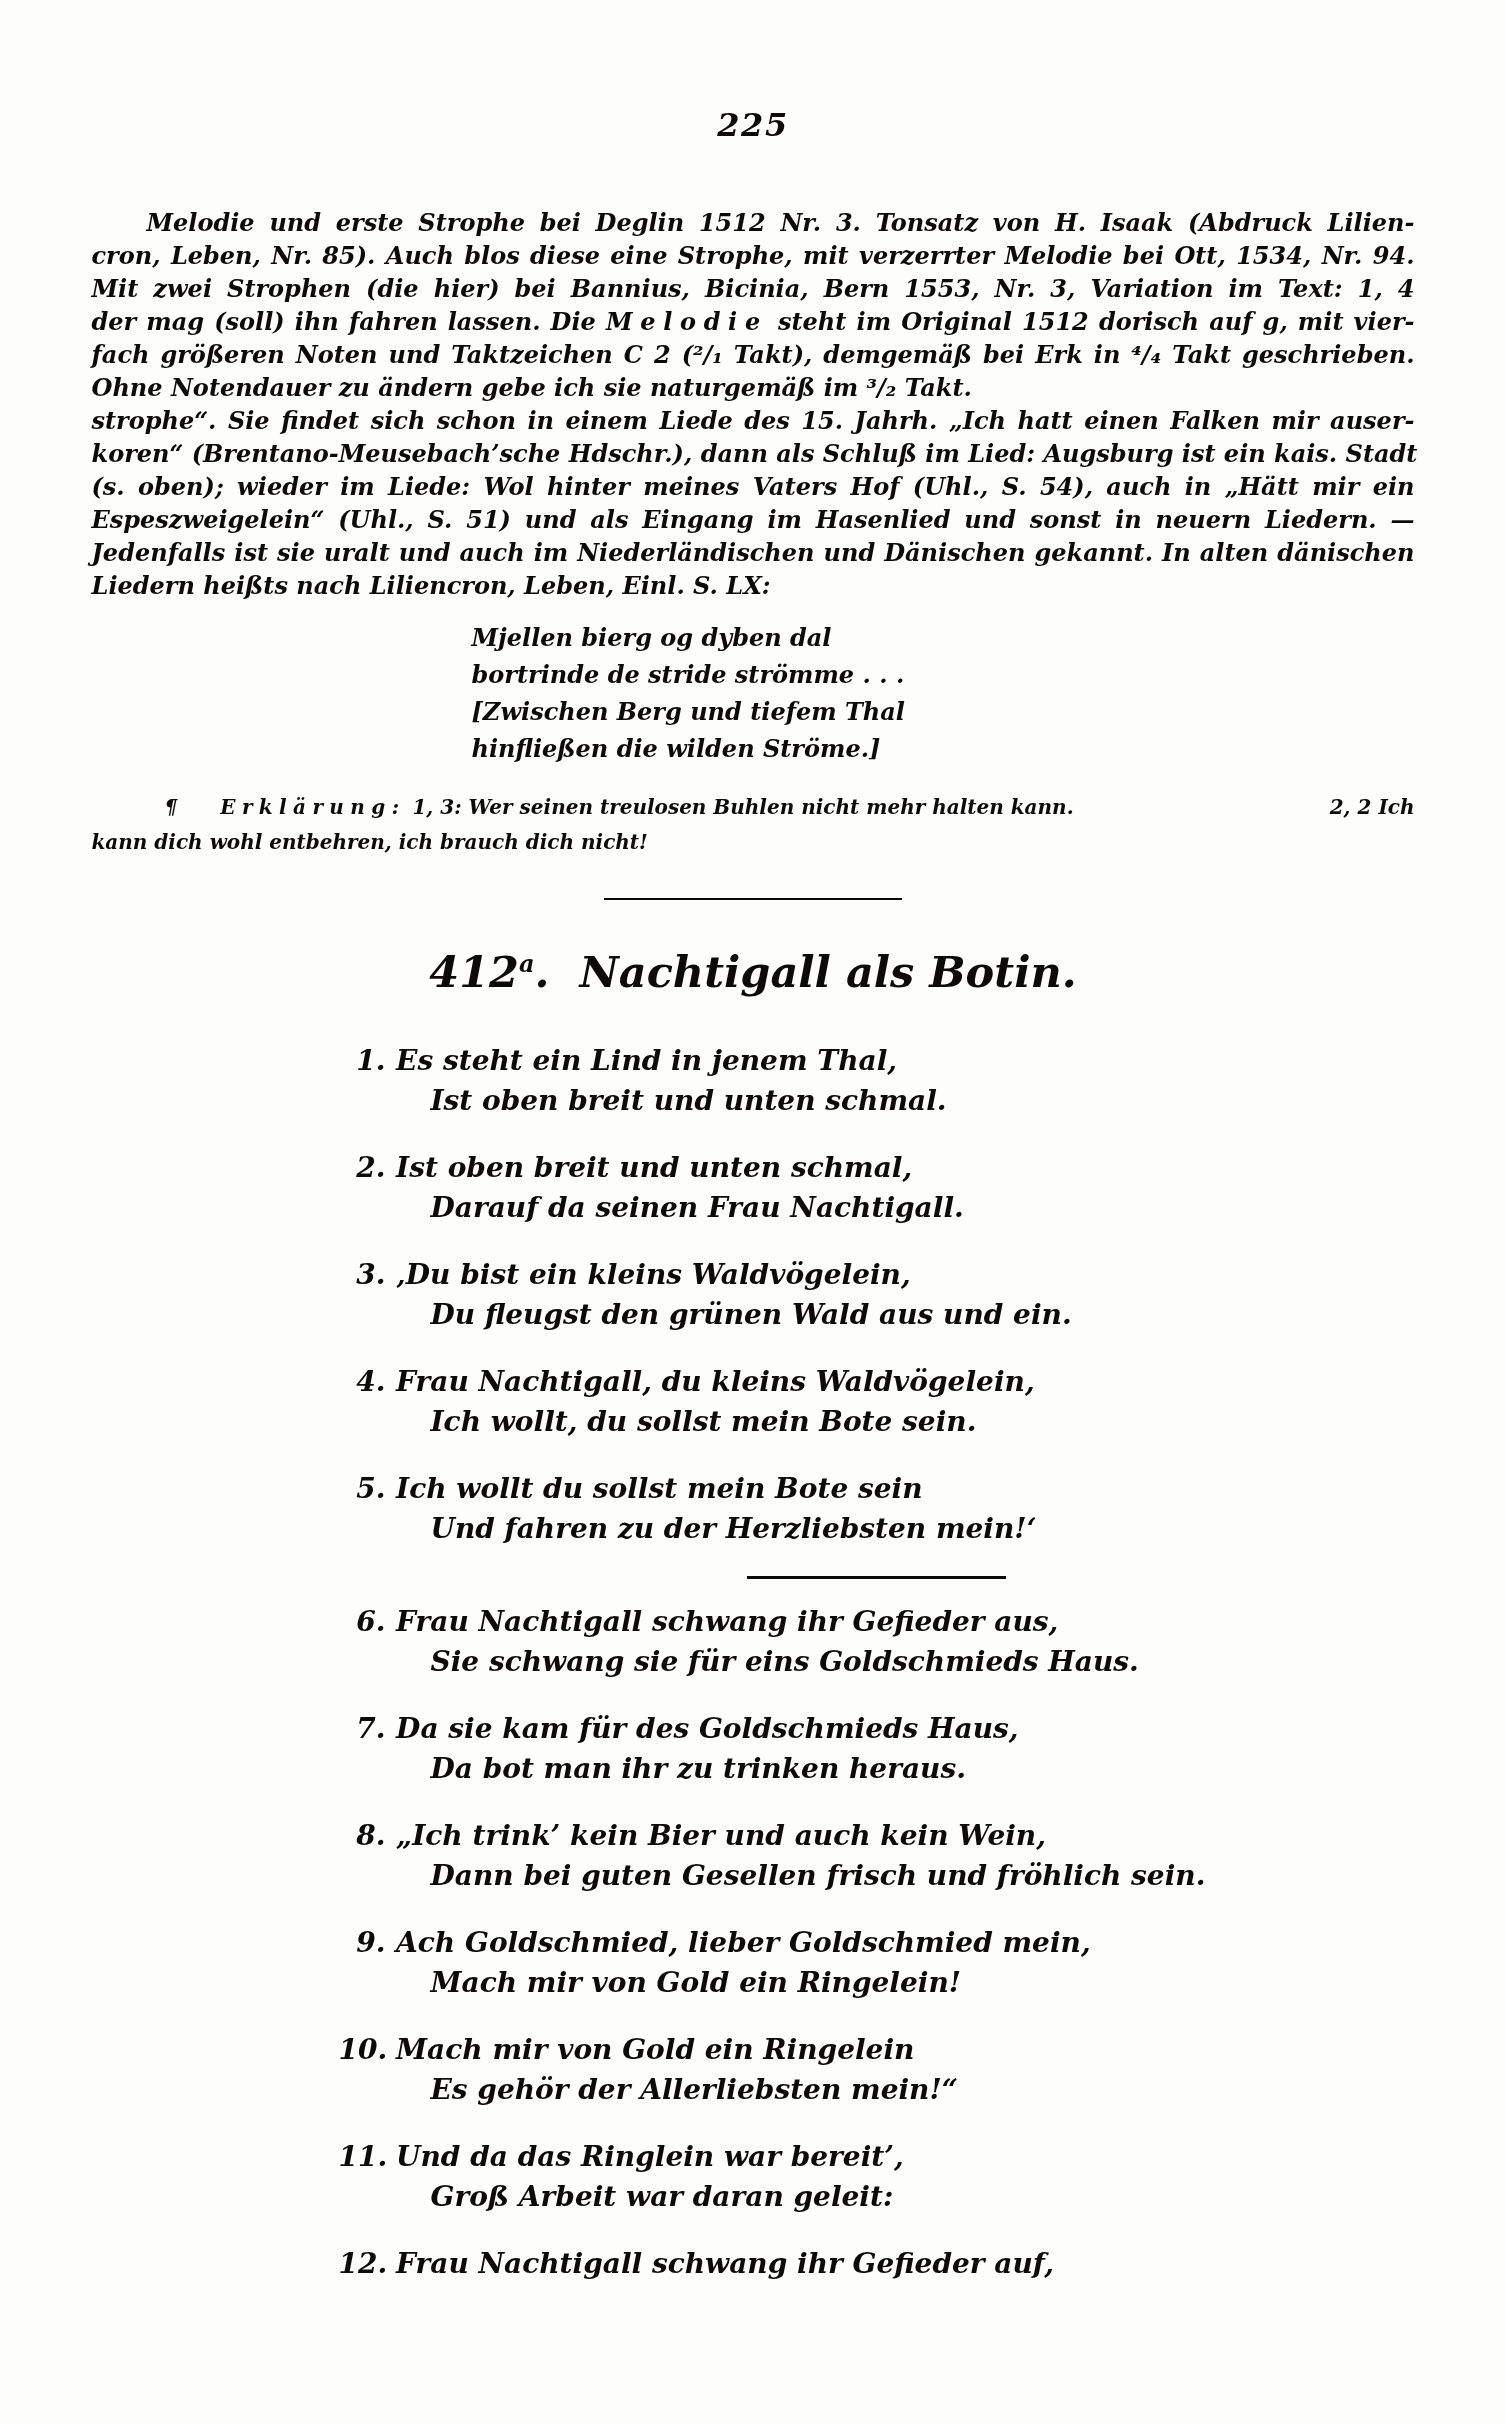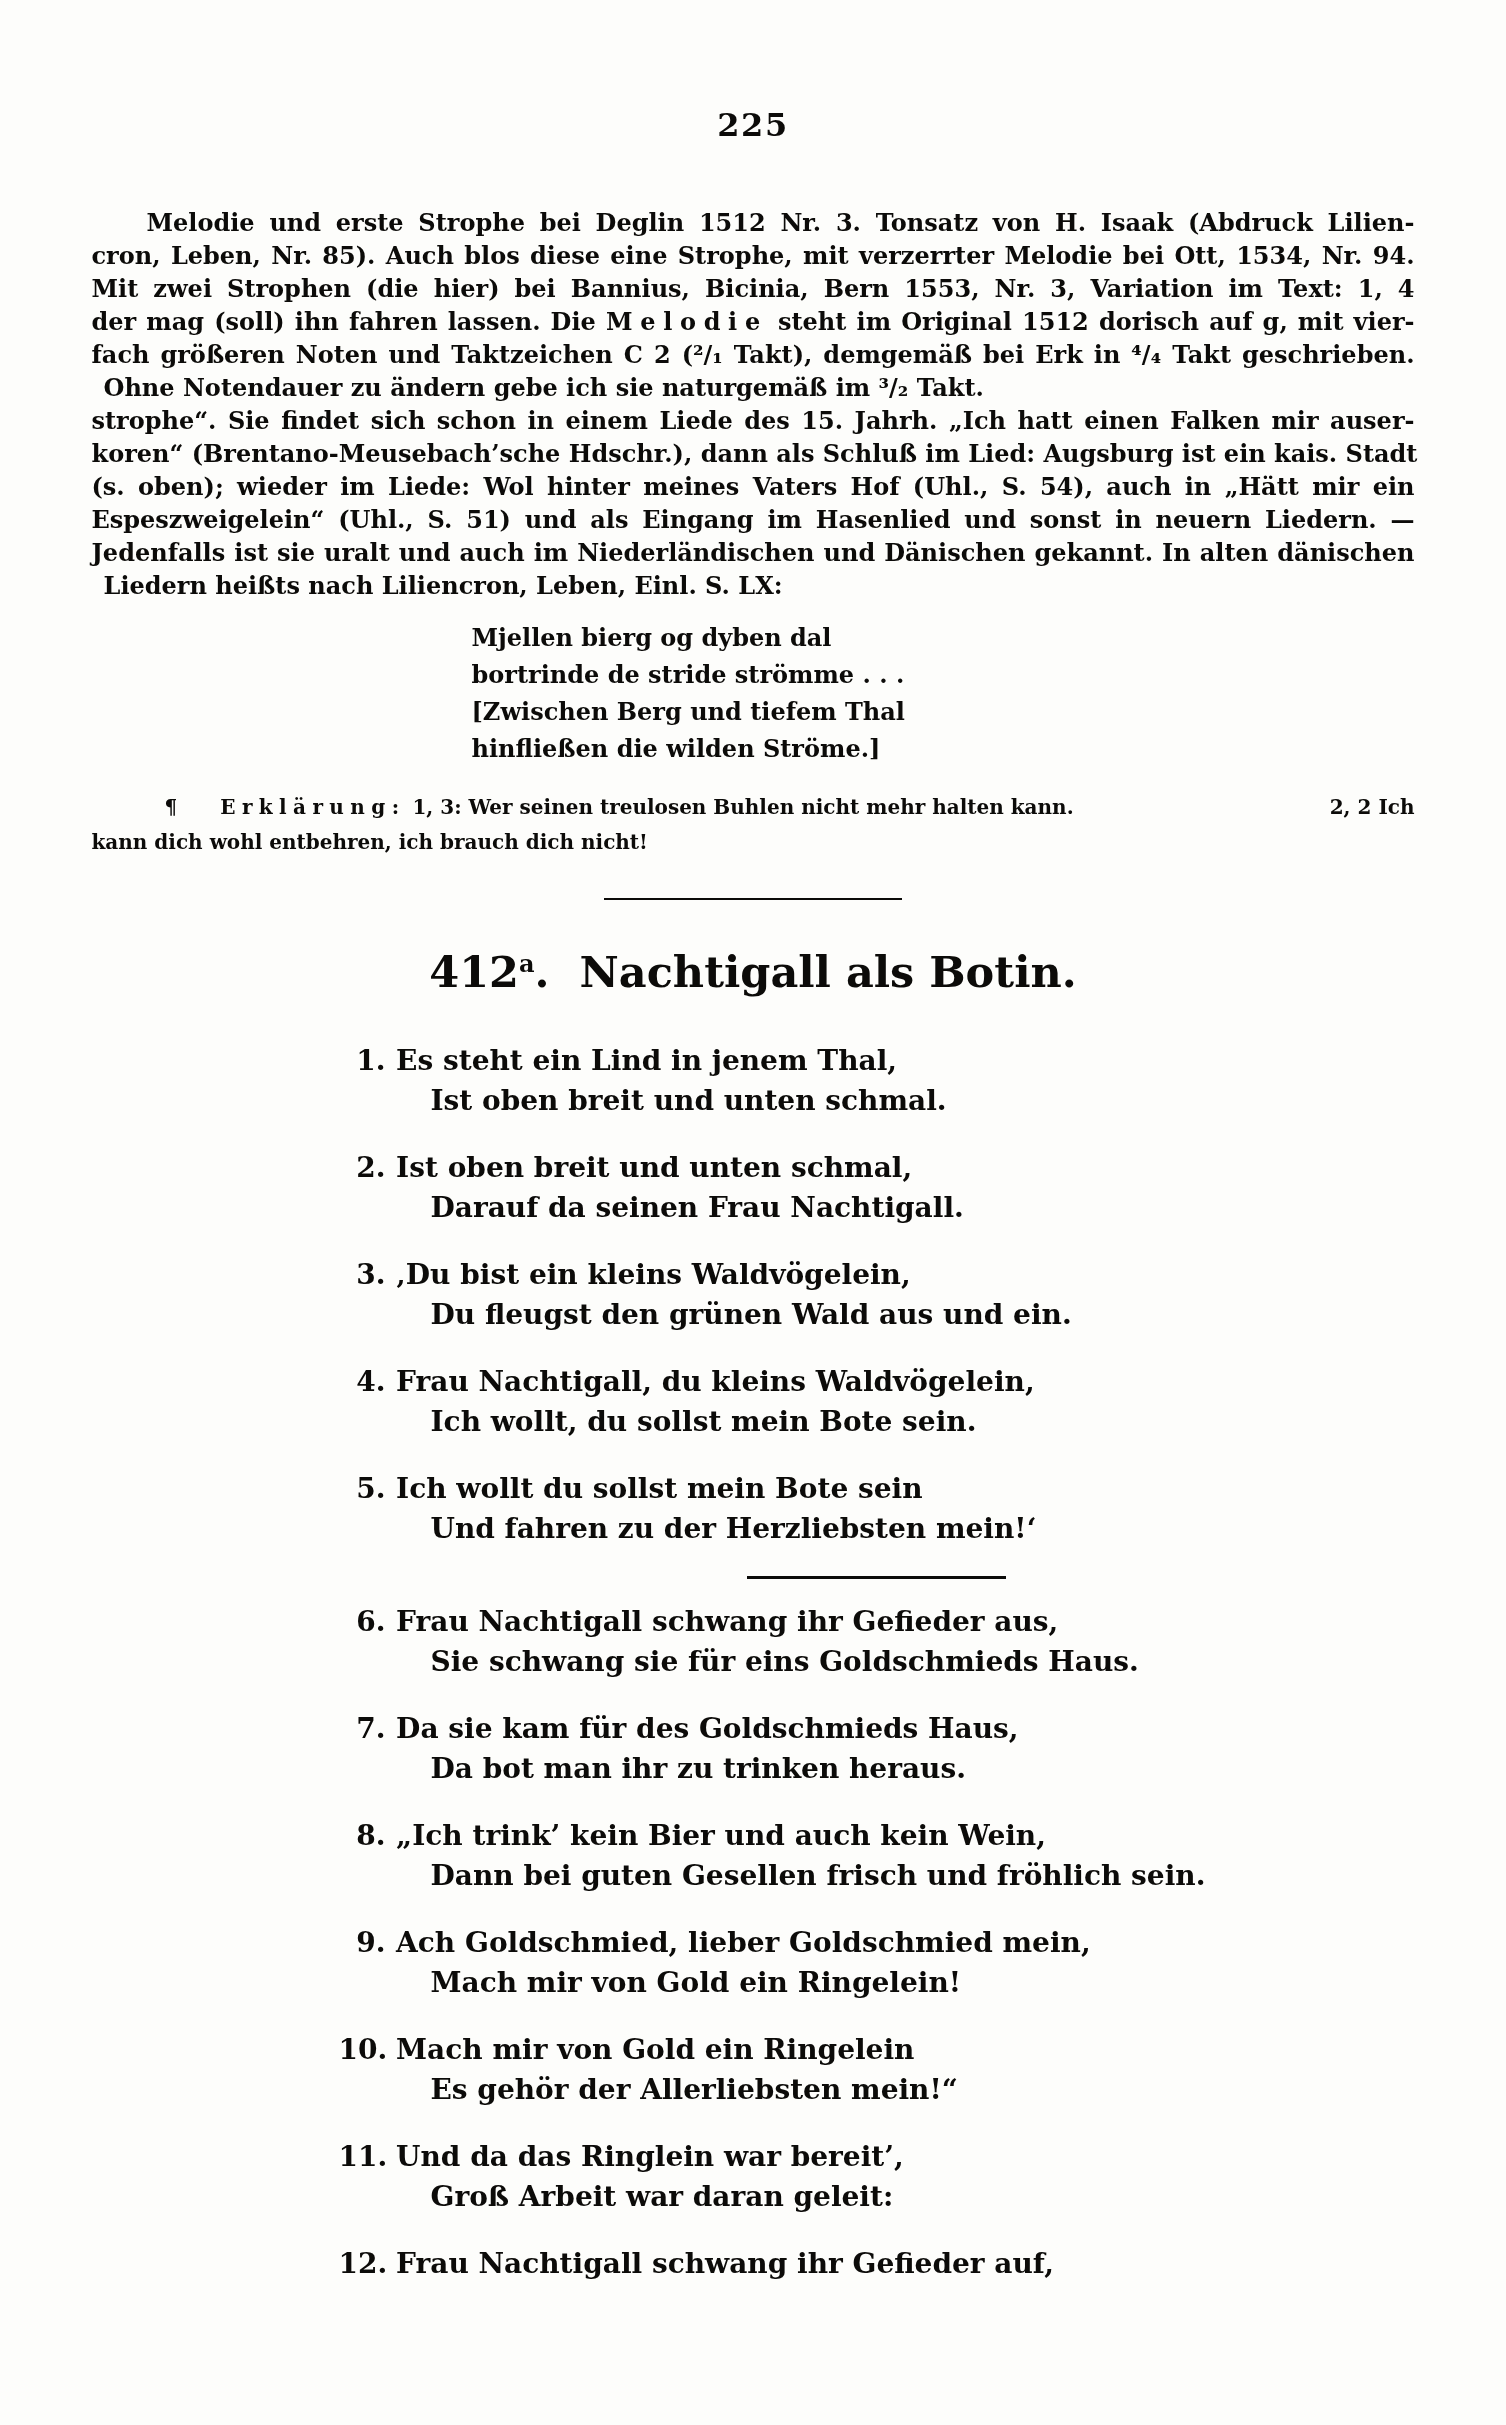--- a/index.html
+++ b/index.html
@@ -7,20 +7,21 @@
     width: 1506px; height: 2426px;
     background: #fdfdfb;
     color: #0c0b09;
     font-family: "DejaVu Serif", "Liberation Serif", serif;
     overflow: hidden;
   }
   .page {
     width: 1323px;
     margin: 0 auto;
     padding-top: 106px;
+    font-style: italic;
   }
   .pagenum {
     text-align: center;
     font-size: 32px;
     font-weight: bold;
     letter-spacing: 1.5px;
   }
   
   .notes {
     margin-top: 62px;
@@ -29,21 +30,20 @@
     font-weight: bold;
   }
   .line {
     text-align: justify;
     text-align-last: justify;
     white-space: nowrap;
   }
   .line.short {
     text-align: left;
     text-align-last: left;
-    margin-left: 12px;
   }
   .line.indent { text-indent: 55px; }
   .sperr { letter-spacing: 0.32em; }
   
   .quote {
     margin: 16.7px 0 0 380px;
     font-size: 24px;
     line-height: 37px;
     font-weight: bold;
   }

